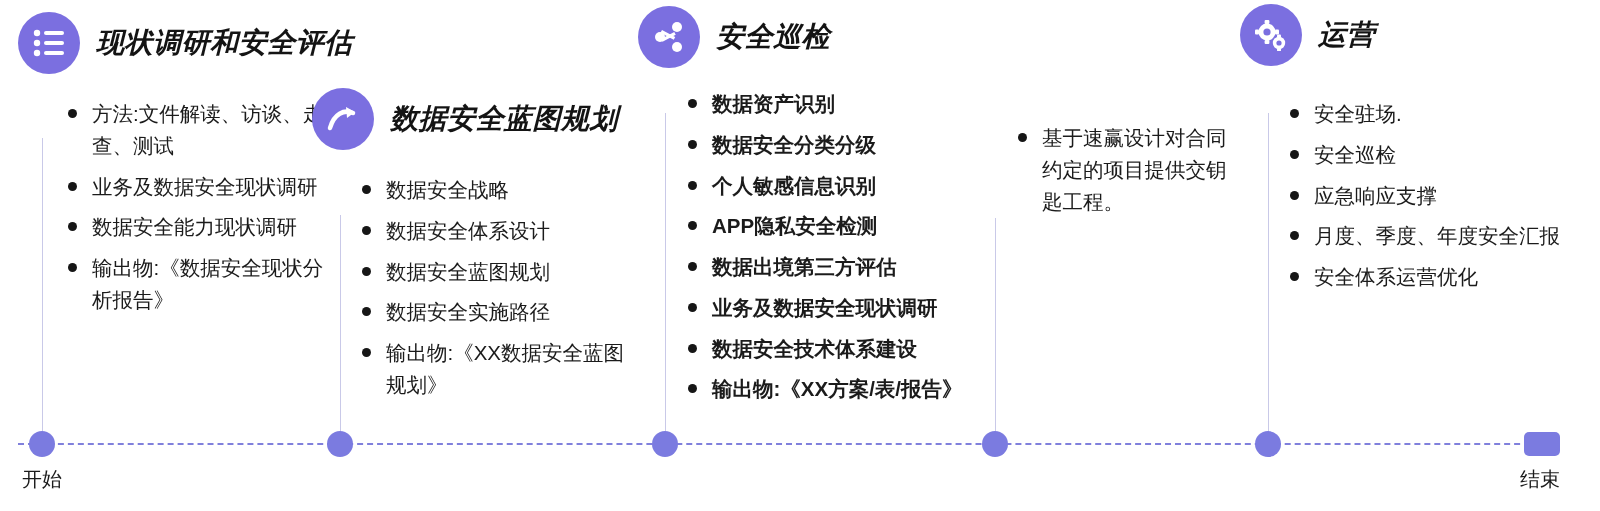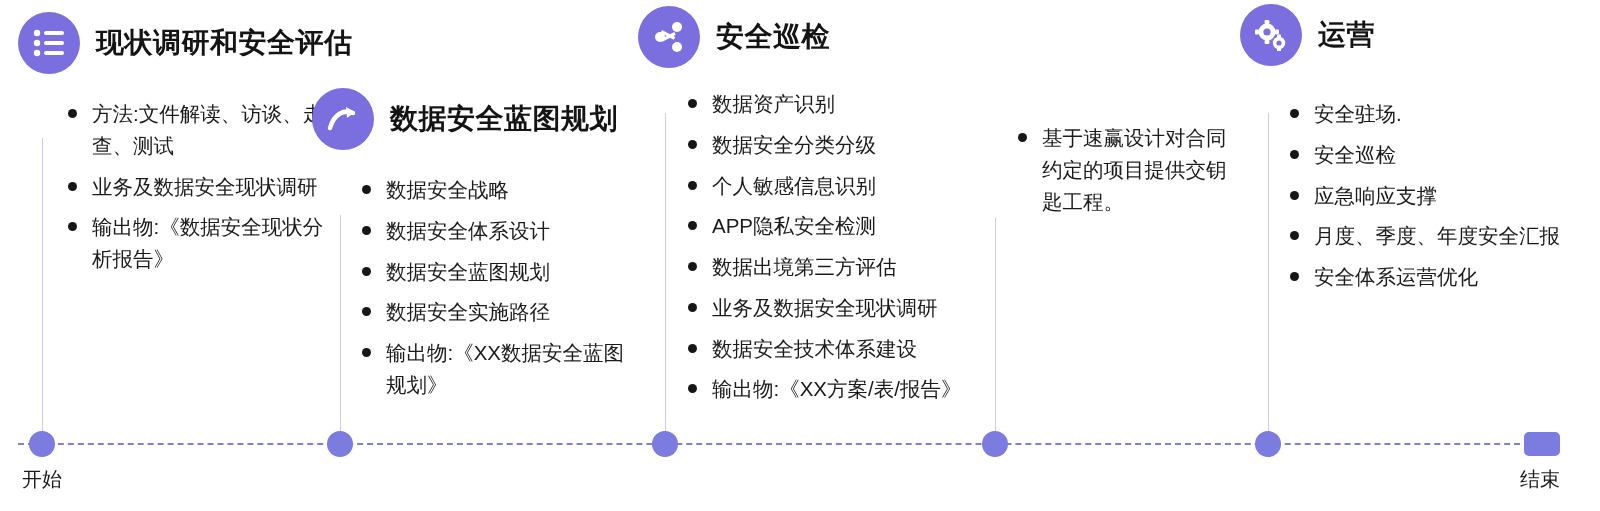--- a/index.html
+++ b/index.html
@@ -66,20 +66,21 @@
 
   
   .phase {
     position: absolute;
   }
   .phase-head {
     display: flex;
     align-items: center;
     gap: 16px;
     margin-bottom: 10px;
+    font-style: italic;
   }
   .badge {
     width: 62px;
     height: 62px;
     border-radius: 50%;
     background: #7b6fe0;
     display: flex;
     align-items: center;
     justify-content: center;
     flex: 0 0 auto;
@@ -118,21 +119,21 @@
   }
 
   
   #phase-0 { left: 18px;   top: 12px;  width: 300px; }
   #phase-0 .items { margin-left: 48px; margin-top: 24px; width: 260px; }
 
   #phase-1 { left: 312px;  top: 88px;  width: 320px; }
   #phase-1 .items { margin-left: 48px; margin-top: 24px; width: 280px; }
 
   #phase-2 { left: 638px;  top: 6px;   width: 330px; }
-  #phase-2 .items { margin-left: 48px; margin-top: 20px; width: 290px; }
+  #phase-2 .items { margin-left: 48px; margin-top: 20px; width: 290px; font-weight: bold; }
 
   #phase-3 { left: 968px;  top: 92px;  width: 260px; }
   #phase-3 .items { margin-left: 48px; margin-top: 30px; width: 215px; }
 
   #phase-4 { left: 1240px; top: 4px;   width: 340px; }
   #phase-4 .items { margin-left: 48px; margin-top: 32px; width: 300px; }
 </style>
 </head>
 <body>
 
@@ -166,20 +167,21 @@
           <rect x="12" y="3" width="20" height="4" rx="2" fill="#fff"></rect>
           <rect x="12" y="13" width="20" height="4" rx="2" fill="#fff"></rect>
           <rect x="12" y="23" width="20" height="4" rx="2" fill="#fff"></rect>
         </svg>
       </div>
       <div class="phase-title">现状调研和安全评估</div>
     </div>
     <ul class="items">
       <li>方法:文件解读、访谈、走查、测试</li>
       <li>业务及数据安全现状调研</li>
+      <li>数据安全能力现状调研</li>
       <li>输出物:《数据安全现状分析报告》</li>
     </ul>
   </div>
 
   <div class="phase" id="phase-1">
     <div class="phase-head">
       <div class="badge">
         <svg width="34" height="30" viewBox="0 0 34 30">
           <path d="M4 24 C8 10, 18 5, 27 9" stroke="#fff" stroke-width="4.5" fill="none" stroke-linecap="round"></path>
           <path d="M20 3 L29 8 L21 14 Z" fill="#fff"></path>

